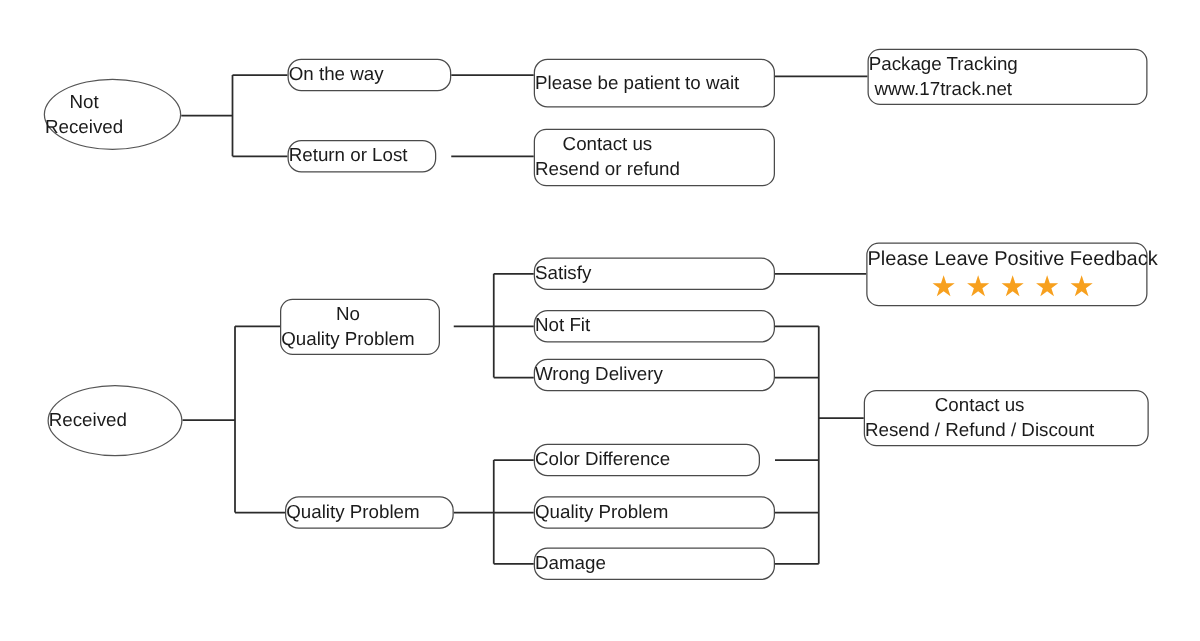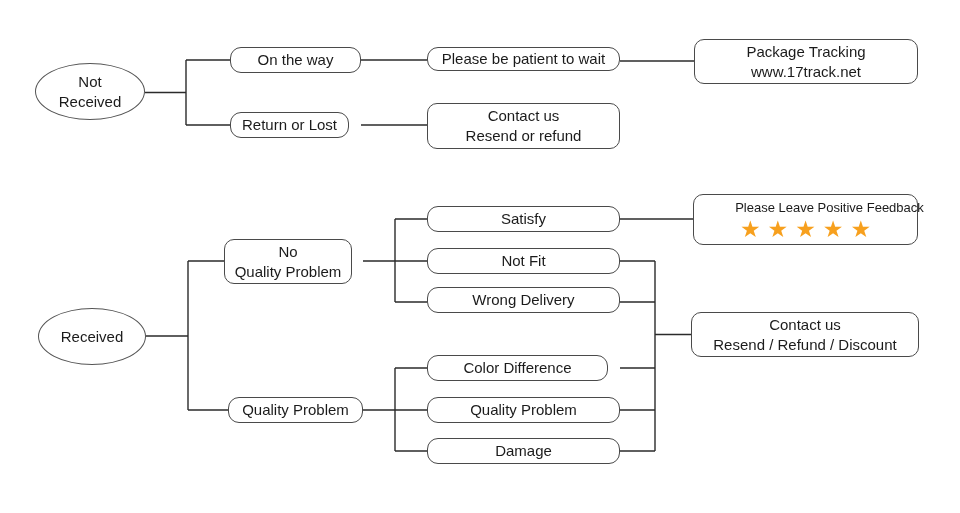--- a/index.html
+++ b/index.html
@@ -23,36 +23,34 @@
     height: 513px;
   }
   .node {
     position: absolute;
     box-sizing: border-box;
     border: 1.4px solid #4a4a4a;
     border-radius: 11px;
     background: #ffffff;
     display: flex;
     align-items: center;
-    justify-content: center;
     text-align: center;
     font-size: 15px;
     color: #1b1b1b;
     line-height: 20px;
     z-index: 2;
   }
   .node.big { border-radius: 10px; }
   .node.ellipse { border-radius: 50%; border-width: 1.2px; border-color: #555555; }
   .ln { display: block; }
   .fb-title {
     display: block;
-    font-size: 13px;
+    font-size: 16px;
     line-height: 19px;
     white-space: nowrap;
-    margin-left: 48px;
   }
   .stars {
     display: block;
     font-size: 23px;
     line-height: 25px;
     letter-spacing: 7px;
     padding-left: 7px; 
   }
 </style>
 </head>
@@ -80,21 +78,21 @@
     <div>
       <span class="ln">Not</span>
       <span class="ln">Received</span>
     </div>
   </div>
 
   <div class="node" style="left:230px;top:47px;width:131px;height:26px">
     <span>On the way</span>
   </div>
 
-  <div class="node" style="left:427px;top:47px;width:193px;height:24px">
+  <div class="node" style="left:427px;top:47px;width:193px;height:39px">
     <span>Please be patient to wait</span>
   </div>
 
   <div class="node big" style="left:694px;top:39px;width:224px;height:45px">
     <div>
       <span class="ln">Package Tracking</span>
       <span class="ln">www.17track.net</span>
     </div>
   </div>
 

